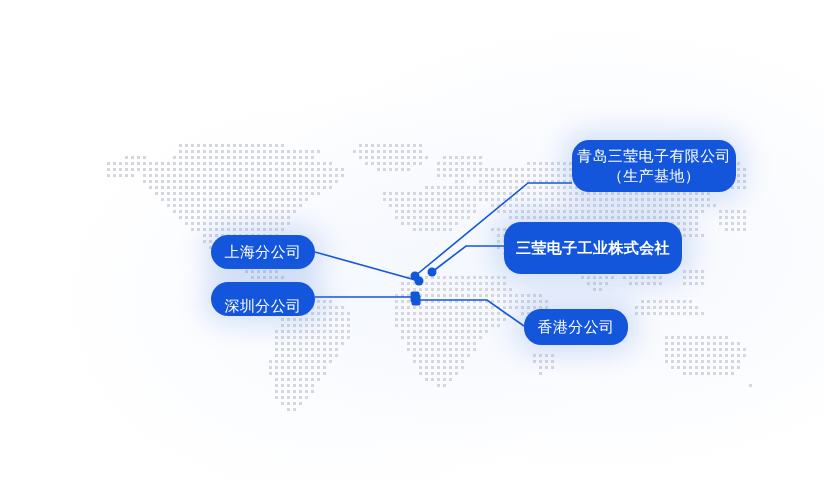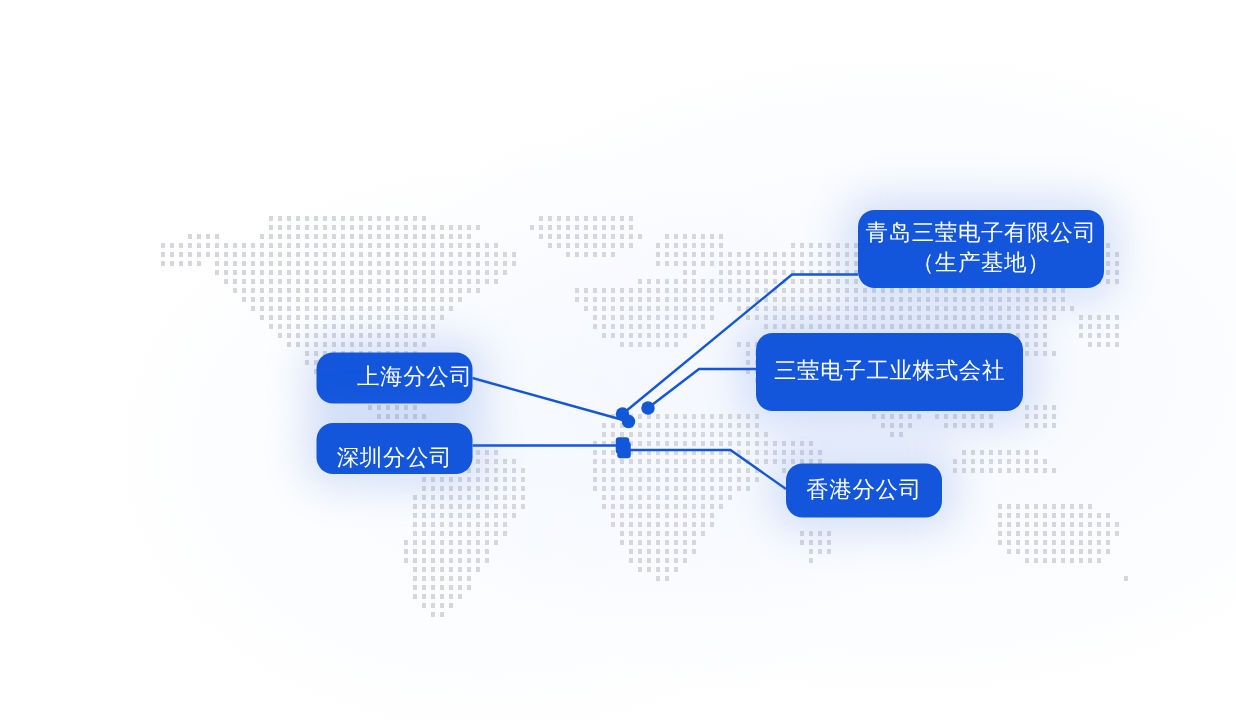--- a/index.html
+++ b/index.html
@@ -52,39 +52,39 @@
     border-radius: 2px;
     width: 9px;
     height: 11px;
   }
 
   .label {
     position: absolute;
     box-sizing: border-box;
     background: #1356dc;
     color: #ffffff;
-    border-radius: 11px;
+    border-radius: 17px;
     display: flex;
     flex-direction: column;
     align-items: center;
     justify-content: center;
     text-align: center;
     line-height: 1.32;
     letter-spacing: 0.4px;
     box-shadow: 0 0 26px 10px rgba(80,130,225,0.20);
     white-space: nowrap;
     user-select: none;
   }
   .label .l1, .label .l2 { display: block; }
   .label.one-line { font-size: 15px; }
   .label.two-line { font-size: 15px; }
 
   #label-qingdao   { left: 572px; top: 140px; width: 164px; height: 52px; }
-  #label-korea     { left: 504px; top: 222px; width: 178px; height: 52px; }
-  #label-shanghai  { left: 211px; top: 235px; width: 104px; height: 34px; align-items: flex-end; }
+  #label-korea     { left: 504px; top: 222px; width: 178px; height: 52px; font-weight: bold; }
+  #label-shanghai  { left: 211px; top: 235px; width: 104px; height: 34px; }
   #label-shenzhen  { left: 211px; top: 282px; width: 104px; height: 34px; justify-content: flex-end; }
   #label-hongkong  { left: 524px; top: 309px; width: 104px; height: 36px; }
 </style>
 </head>
 <body>
 
 <div id="stage">
 
   <div id="bg-wash"></div>
 

